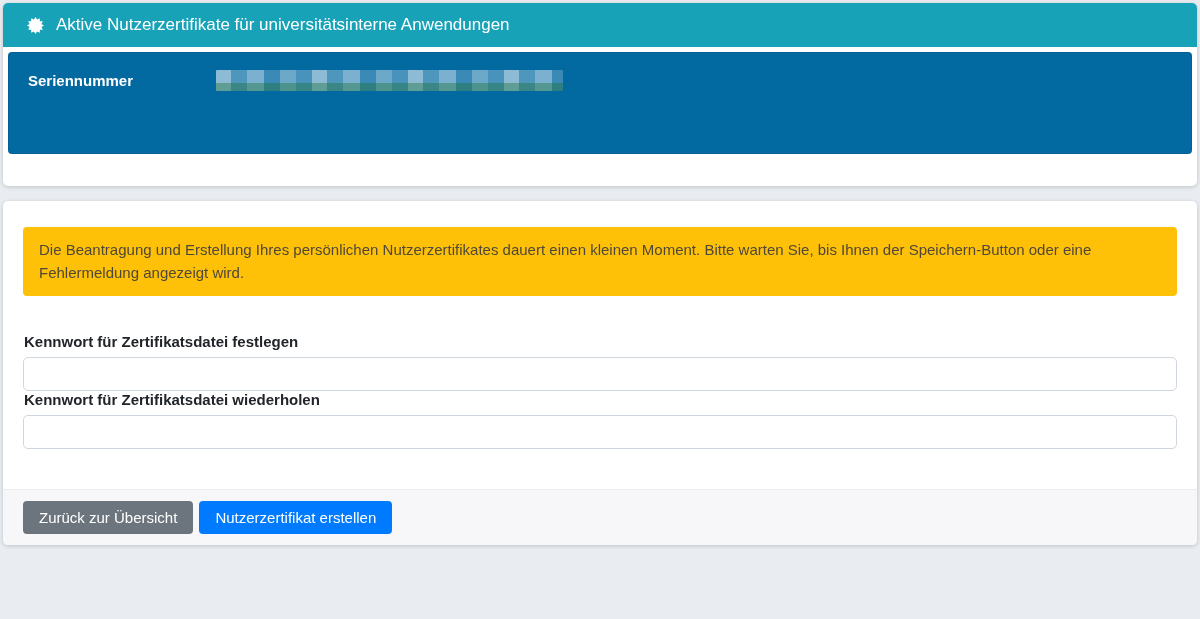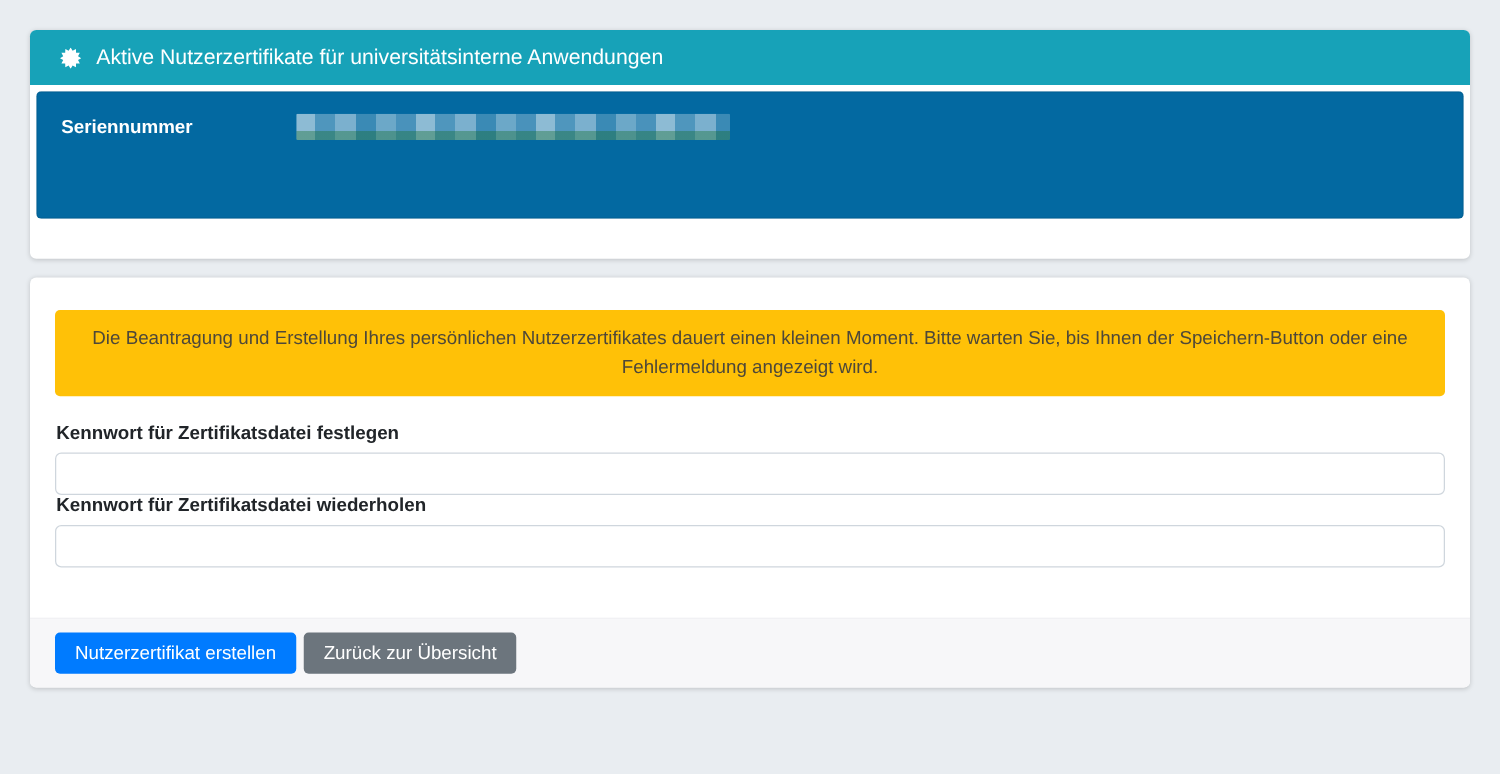--- a/index.html
+++ b/index.html
@@ -5,21 +5,21 @@
   * { box-sizing: border-box; margin: 0; padding: 0; }
   html, body { background: #dfe3e8; }
   body {
     font-family: "Liberation Sans", "DejaVu Sans", sans-serif;
     width: 1200px;
   }
   .page {
     width: 1200px;
     height: 619px;
     background: #e9edf1;
-    padding: 24px;
+    padding: 3px;
     overflow: hidden;
   }
   .panel {
     background: #ffffff;
     border-radius: 5px;
     box-shadow: 0 1px 4px rgba(0,0,0,.18);
   }
   .panel-header {
     background: #17a2b8;
     color: #ffffff;
@@ -74,22 +74,21 @@
 
   
   .p2-body { padding: 26px 20px 40px 20px; }
   .alert-warning {
     background: #ffc107;
     color: #4e4839;
     border-radius: 4px;
     padding: 11px 16px;
     font-size: 15px;
     line-height: 1.55;
-    margin-bottom: 21px;
-    text-align: center;
+    margin-bottom: 37px;
   }
   .form-row { display: flex; gap: 20px; align-items: stretch; }
   .form-col { flex: 1 1 auto; min-width: 0; }
   .field-label {
     display: block;
     font-weight: bold;
     font-size: 15px;
     color: #212529;
     margin: 0 0 7px 1px;
   }
@@ -179,18 +178,18 @@
           <label class="field-label">Kennwort für Zertifikatsdatei festlegen</label>
           <input class="text-input" type="text" value="" style="">
           <label class="field-label mt">Kennwort für Zertifikatsdatei wiederholen</label>
           <input class="text-input" type="text" value="" style="">
         </div>
 
       </div>
     </div>
 
     <footer class="panel-footer">
+      <button class="btn btn-gray">Zurück zur Übersicht</button>
       <button class="btn btn-blue">Nutzerzertifikat erstellen</button>
-      <button class="btn btn-gray">Zurück zur Übersicht</button>
     </footer>
   </section>
 
 </div>
 
 </body></html>

